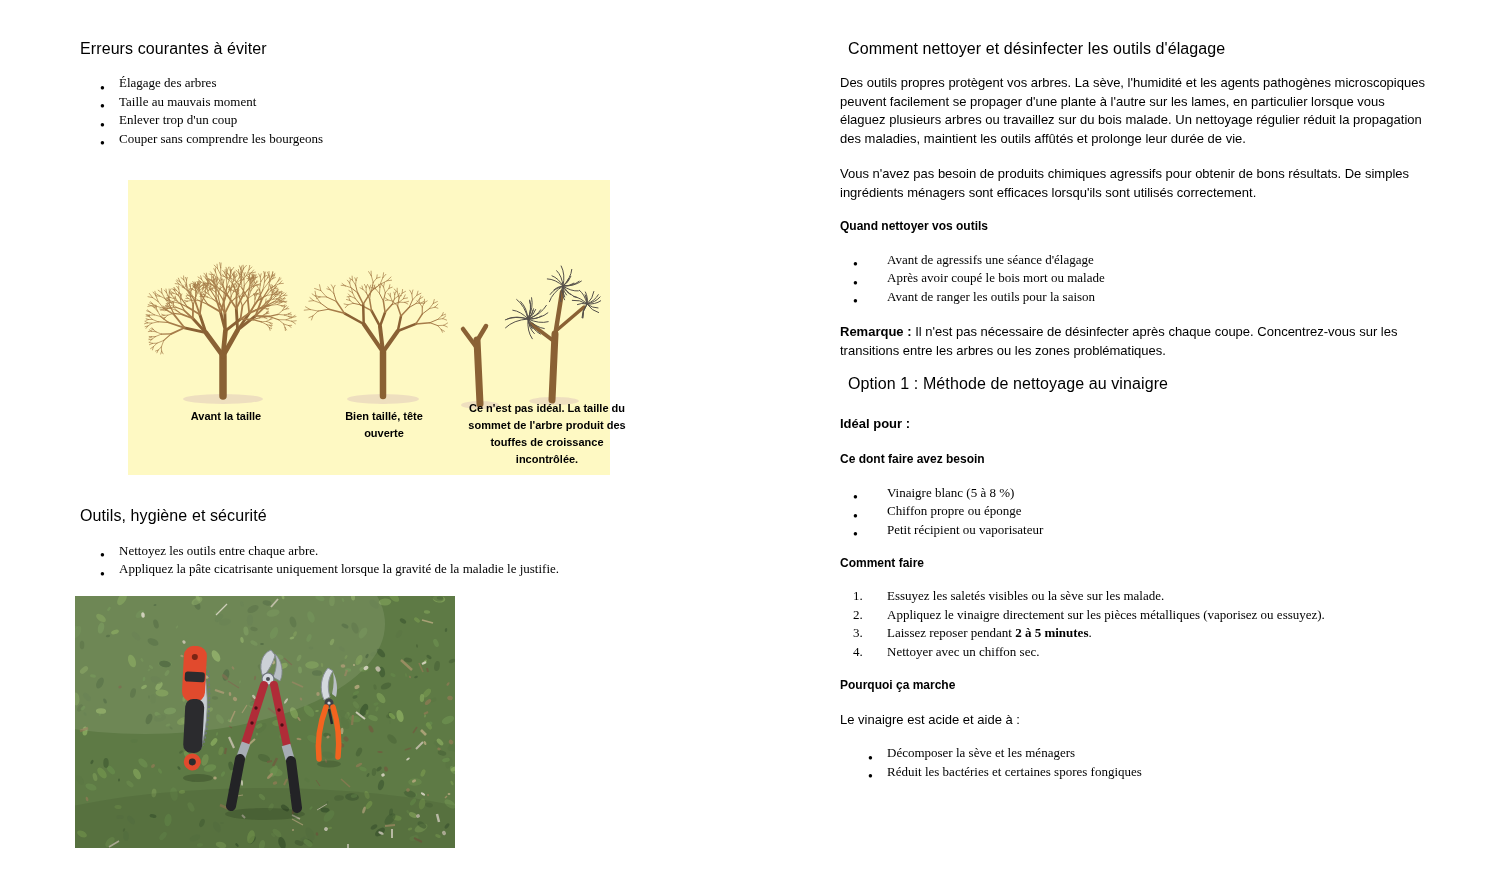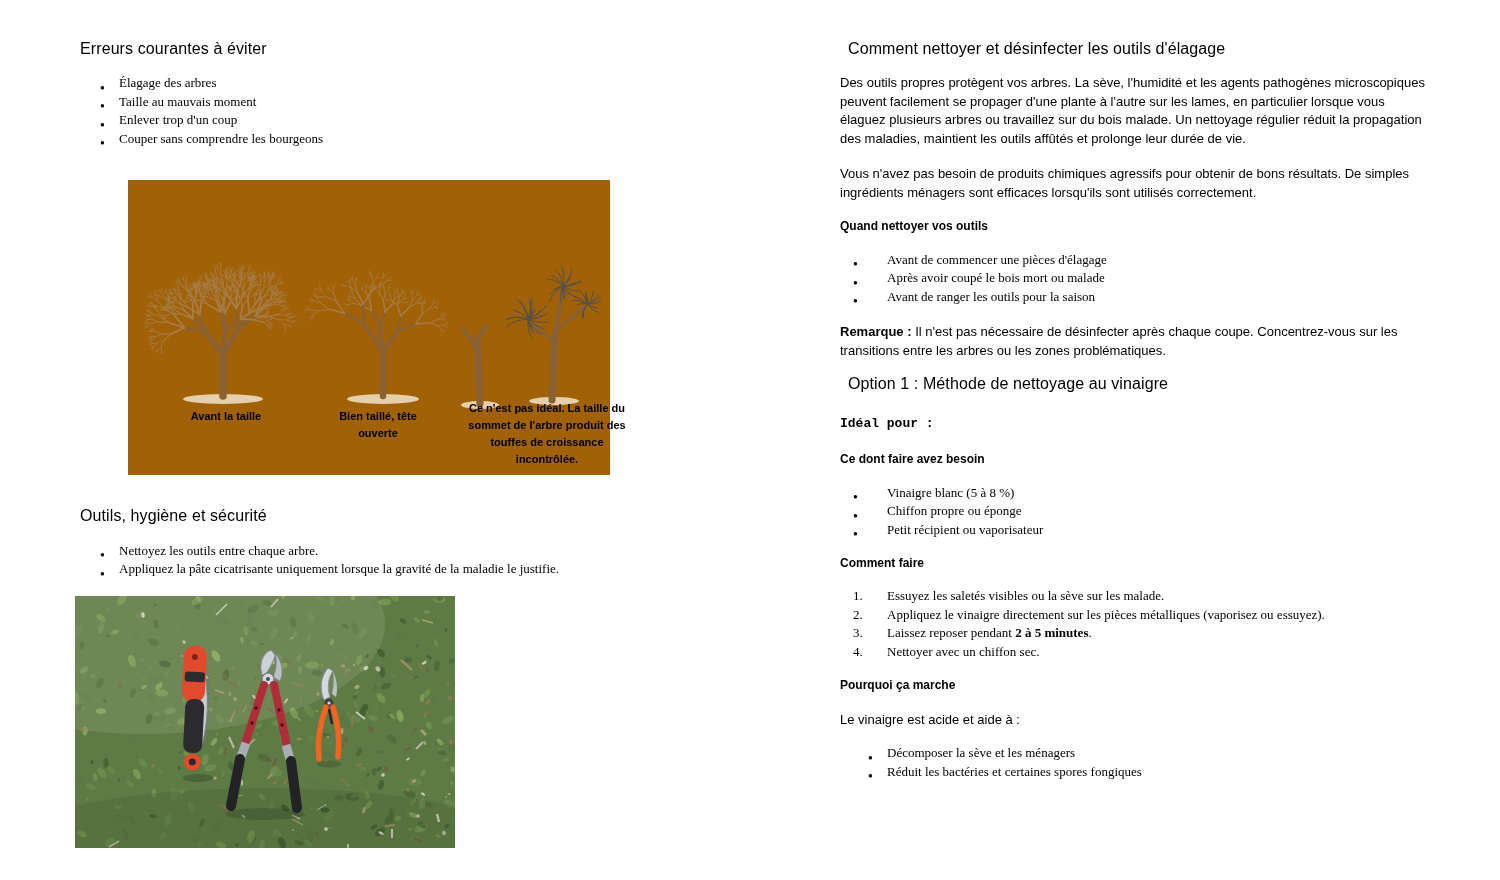--- a/index.html
+++ b/index.html
@@ -16,25 +16,25 @@
 
   ul, ol { list-style: none; margin: 0 0 17px 0; font-size: 13px; line-height: 18.5px; font-family: Liberation Serif, serif; }
   li { position: relative; padding-left: 47px; }
   ul li::before { content: "\25CF"; position: absolute; font-size: 8px; top: 4.5px; }
   ul.wide   li::before { left: 13px; }
   ul.narrow li::before { left: 28px; }
   ol.steps { counter-reset: s; }
   ol.steps li { counter-increment: s; }
   ol.steps li::before { content: counter(s) "."; position: absolute; left: 13px; top: 0; font-size: 13px; }
 
-  .tree-figure { position: relative; width: 482px; height: 295px; margin: 32px 0 32px 56px; background: #a16207; }
+  .tree-figure { position: relative; width: 482px; height: 295px; margin: 32px 0 32px 56px; background: #fef9c3; }
   .tree-figure svg { position: absolute; left: 0; top: 0; }
   .cap { position: absolute; font-size: 11px; line-height: 17px; font-weight: bold; text-align: center; }
   .cap1 { left: 18px;  top: 228px; width: 160px; }
-  .cap2 { left: 200px; top: 228px; width: 100px; }
+  .cap2 { left: 206px; top: 228px; width: 100px; }
   .cap3 { left: 333px; top: 220px; width: 172px; }
 
   .photo { position: relative; width: 380px; height: 252px; margin-left: 3px; margin-top: 1px; overflow: hidden; }
   .photo svg { display: block; }
 </style>
 </head>
 <body>
 
 <div>
 
@@ -1617,29 +1617,29 @@
     </div>
   </div>
 
   <div class="col col-right">
     <h1>Comment nettoyer et désinfecter les outils d'élagage</h1>
     <p>Des outils propres protègent vos arbres. La sève, l'humidité et les agents pathogènes microscopiques peuvent facilement se propager d'une plante à l'autre sur les lames, en particulier lorsque vous élaguez plusieurs arbres ou travaillez sur du bois malade. Un nettoyage régulier réduit la propagation des maladies, maintient les outils affûtés et prolonge leur durée de vie.</p>
     <p>Vous n'avez pas besoin de produits chimiques agressifs pour obtenir de bons résultats. De simples ingrédients ménagers sont efficaces lorsqu'ils sont utilisés correctement.</p>
 
     <h2>Quand nettoyer vos outils</h2>
     <ul class="wide">
-      <li>Avant de commencer une pièces d'élagage</li>
+      <li>Avant de agressifs une séance d'élagage</li>
       <li>Après avoir coupé le bois mort ou malade</li>
       <li>Avant de ranger les outils pour la saison</li>
     </ul>
 
     <p><strong>Remarque :</strong> <span>Il n'est pas nécessaire de désinfecter après chaque coupe. Concentrez-vous sur les transitions entre les arbres ou les zones problématiques.</span></p>
 
     <h1 style="margin-top:-2px; margin-bottom:21px;">Option 1 : Méthode de nettoyage au vinaigre</h1>
-    <p style="margin-bottom:19px;font-family:Liberation Mono, monospace;"><strong>Idéal pour :</strong></p>
+    <p style="margin-bottom:19px;"><strong>Idéal pour :</strong></p>
 
     <h2>Ce dont faire avez besoin</h2>
     <ul class="wide">
       <li>Vinaigre blanc (5 à 8 %)</li>
       <li>Chiffon propre ou éponge</li>
       <li>Petit récipient ou vaporisateur</li>
     </ul>
 
     <h2 style="margin-top:1px;">Comment faire</h2>
     <ol class="steps">

